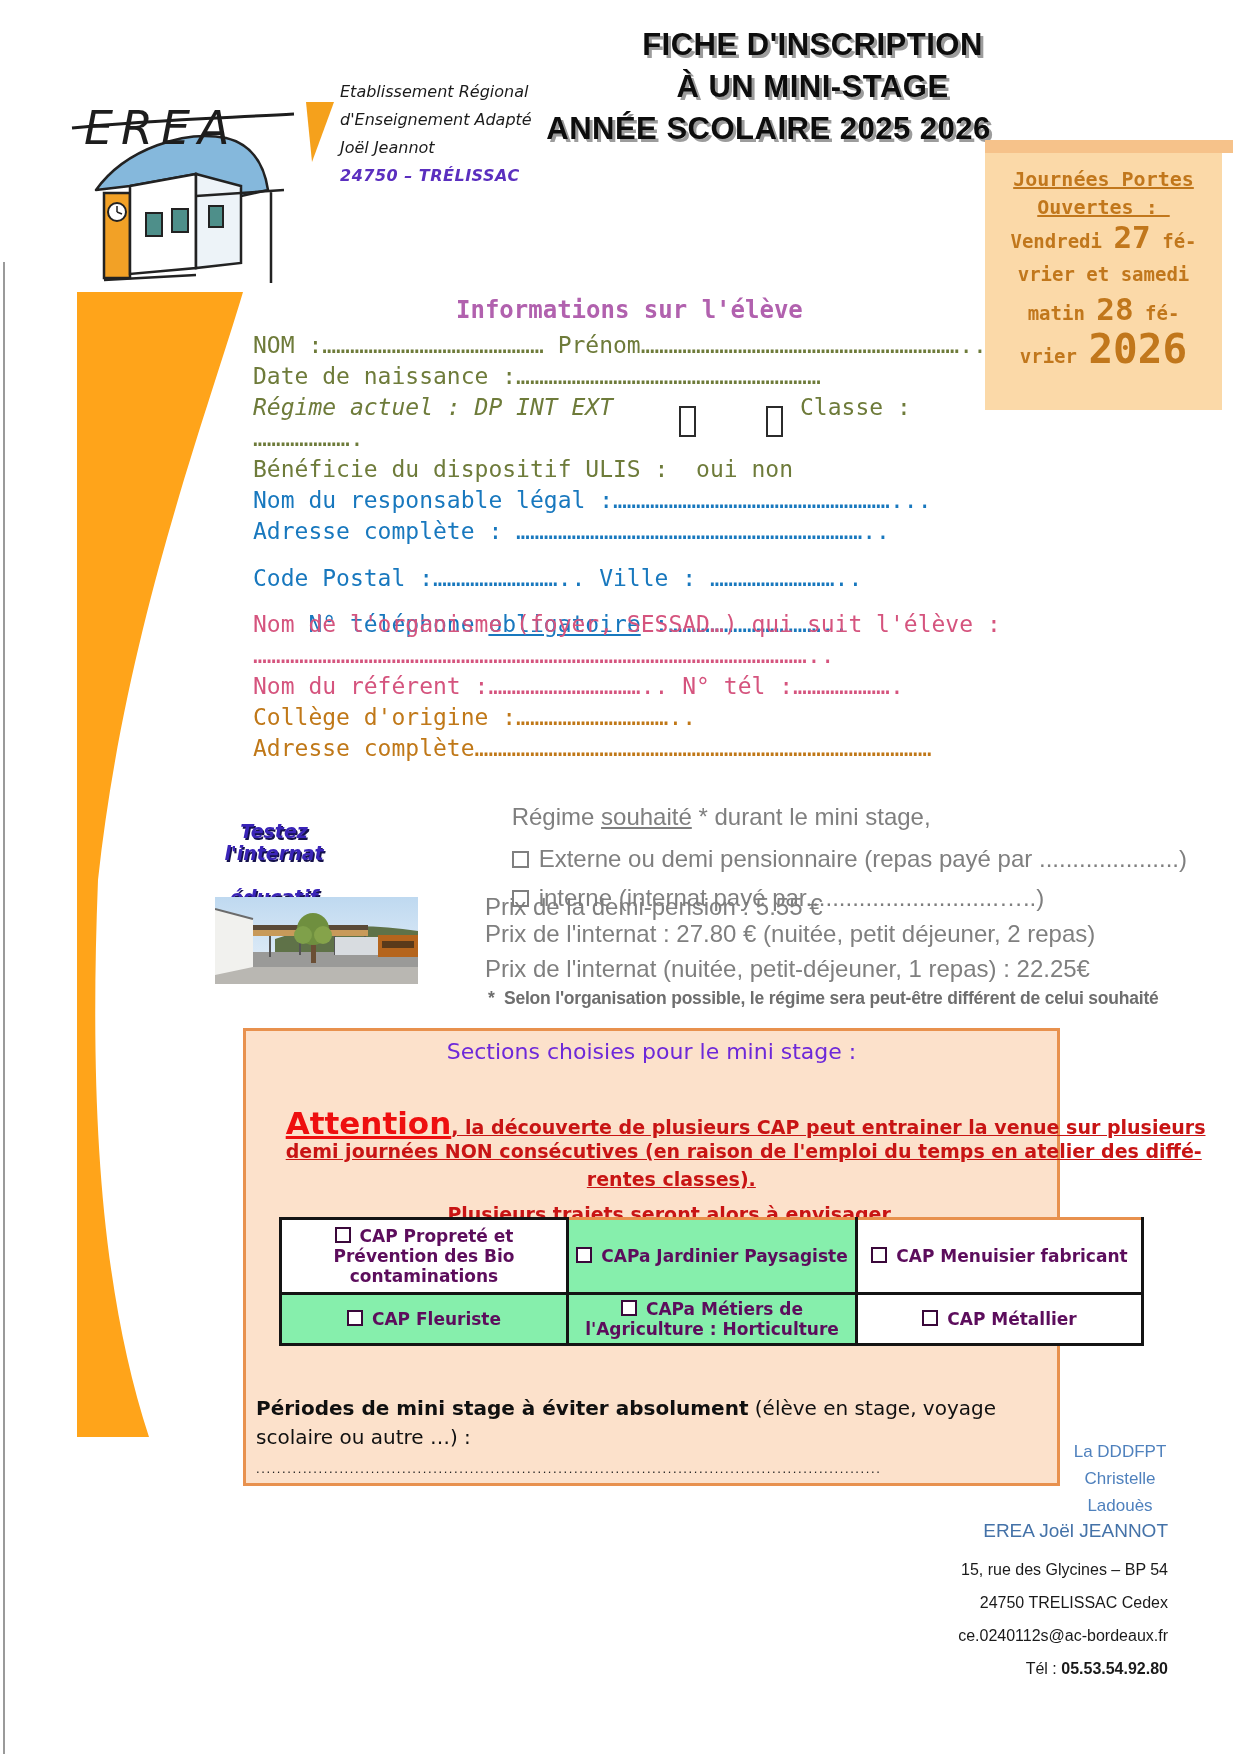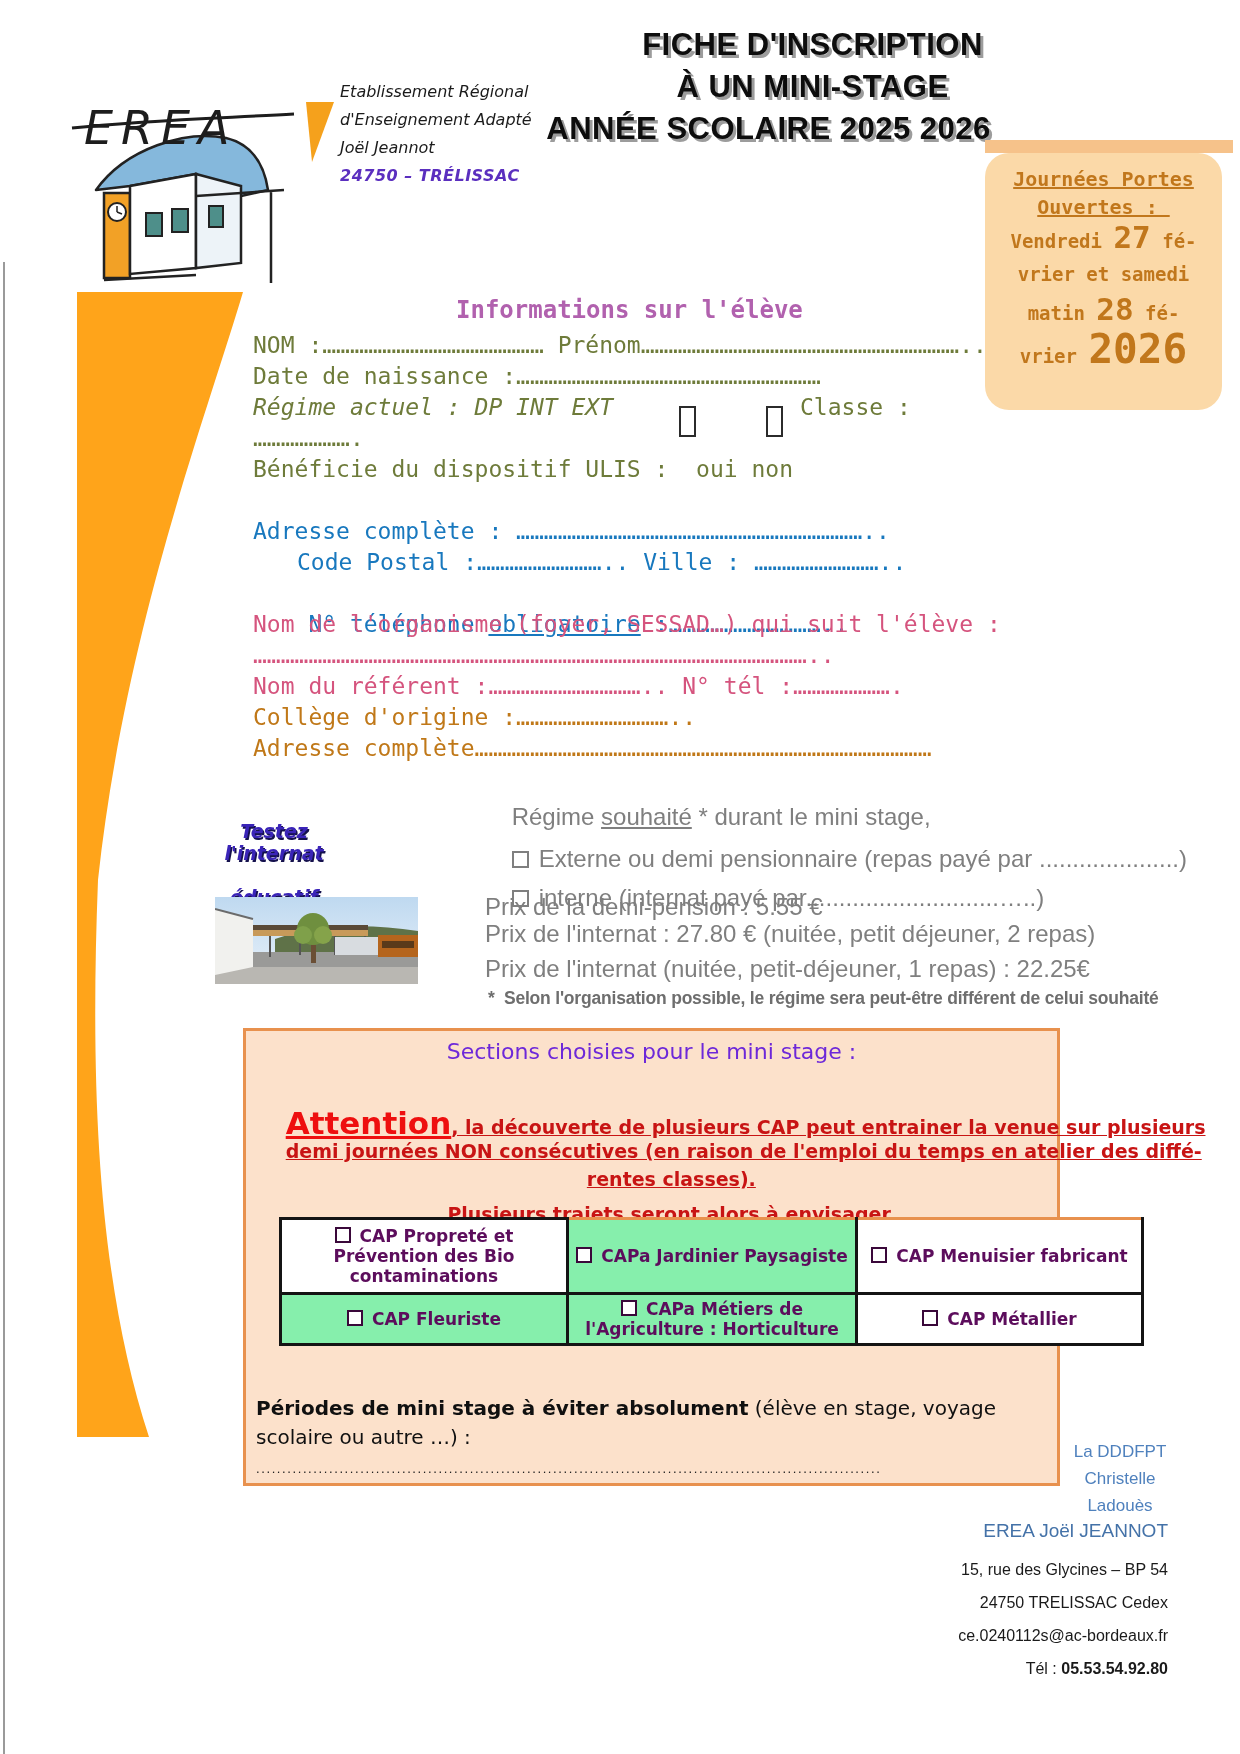--- a/index.html
+++ b/index.html
@@ -15,21 +15,21 @@
              font-style:italic;font-size:16px;line-height:28px;color:#1b1b1b;}
   .org-city{font-weight:bold;color:#5B2FBF;letter-spacing:.5px;}
   .title-block{position:absolute;left:540px;top:24px;width:545px;text-align:center;
                font-weight:bold;font-size:31px;line-height:42px;color:#0d0d0d;
                text-shadow:3px 3px 0 #9c9c9c;letter-spacing:.5px;}
   .title-l3{margin-left:-88px;}
 
   
   .open-strip{position:absolute;left:985px;top:140px;width:248px;height:13px;background:#F6C28A;}
   .open-box{position:absolute;left:985px;top:153px;width:237px;height:257px;background:#FBD9A8;
-            color:#C1771C;font-family:"DejaVu Sans Mono",monospace;font-weight:bold;border-radius:24px;}
+            color:#C1771C;font-family:"DejaVu Sans Mono",monospace;font-weight:bold;}
   .open-box .row{position:absolute;left:0;width:100%;display:flex;justify-content:center;
                  align-items:baseline;white-space:pre;}
   .open-h{font-size:20px;text-decoration:underline;}
   .open-t{font-size:19px;}
   .open-big{font-size:31px;}
   .open-year{font-size:41px;}
 
   
   .info-heading{position:absolute;left:456px;top:296px;font-family:"DejaVu Sans Mono",monospace;
                 font-weight:bold;font-size:24px;color:#B161AE;white-space:pre;}
@@ -148,22 +148,23 @@
   <div class="info-heading">Informations sur l'élève</div>
 
   <div class="fline olive" style="top:330px;">NOM :………………………………………… Prénom……………………………………………………………..</div>
   <div class="fline olive" style="top:361px;">Date de naissance :…………………………………………………………</div>
   <div class="fline olive" style="top:392px;font-style:italic;">Régime actuel : DP INT EXT</div>
   <div class="tofu" style="left:679px;top:406px;"></div>
   <div class="tofu" style="left:766px;top:406px;"></div>
   <div class="fline olive" style="left:800px;top:392px;">Classe :</div>
   <div class="fline olive" style="top:423px;">………………….</div>
   <div class="fline olive" style="top:454px;">Bénéficie du dispositif ULIS :  oui non</div>
+  <div class="fline blue" style="top:485px;">Nom du responsable légal :……………………………………………………...</div>
   <div class="fline blue" style="top:516px;">Adresse complète : …………………………………………………………………..</div>
-  <div class="fline blue" style="top:547px;margin-left:44px;">Code Postal :……………………….. Ville : ………………………..</div>
+  <div class="fline blue" style="top:563px;">Code Postal :……………………….. Ville : ………………………..</div>
   <div class="fline blue" style="top:578px;">
     <span>N° téléphone </span><span style="text-decoration:underline;">obligatoire</span><span> :……………………………..</span>
   </div>
   <div class="fline rose" style="top:609px;">Nom de l'organisme (foyer, SESSAD…) qui suit l'élève :</div>
   <div class="fline rose" style="top:640px;">…………………………………………………………………………………………………………..</div>
   <div class="fline rose" style="top:671px;">Nom du référent :…………………………….. N° tél :………………….</div>
   <div class="fline ochre" style="top:702px;">Collège d'origine :……………………………..</div>
   <div class="fline ochre" style="top:733px;">Adresse complète………………………………………………………………………………………</div>
 
   <div class="internat">

